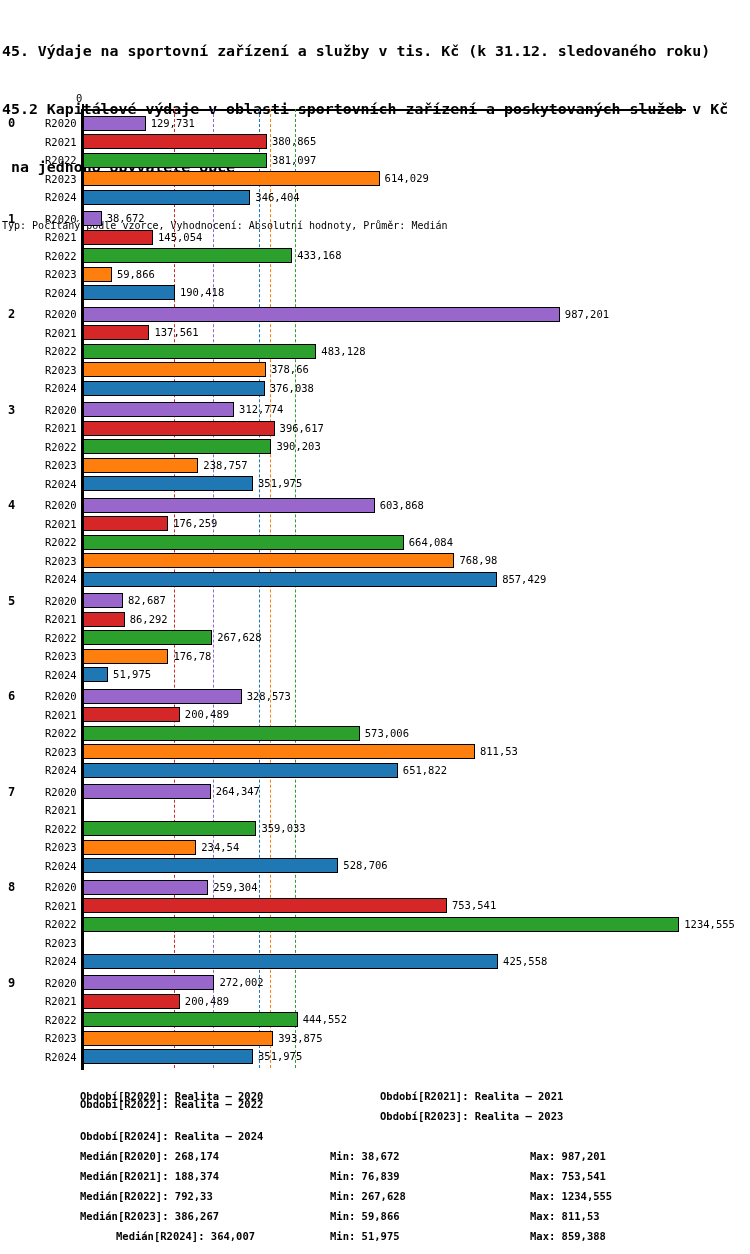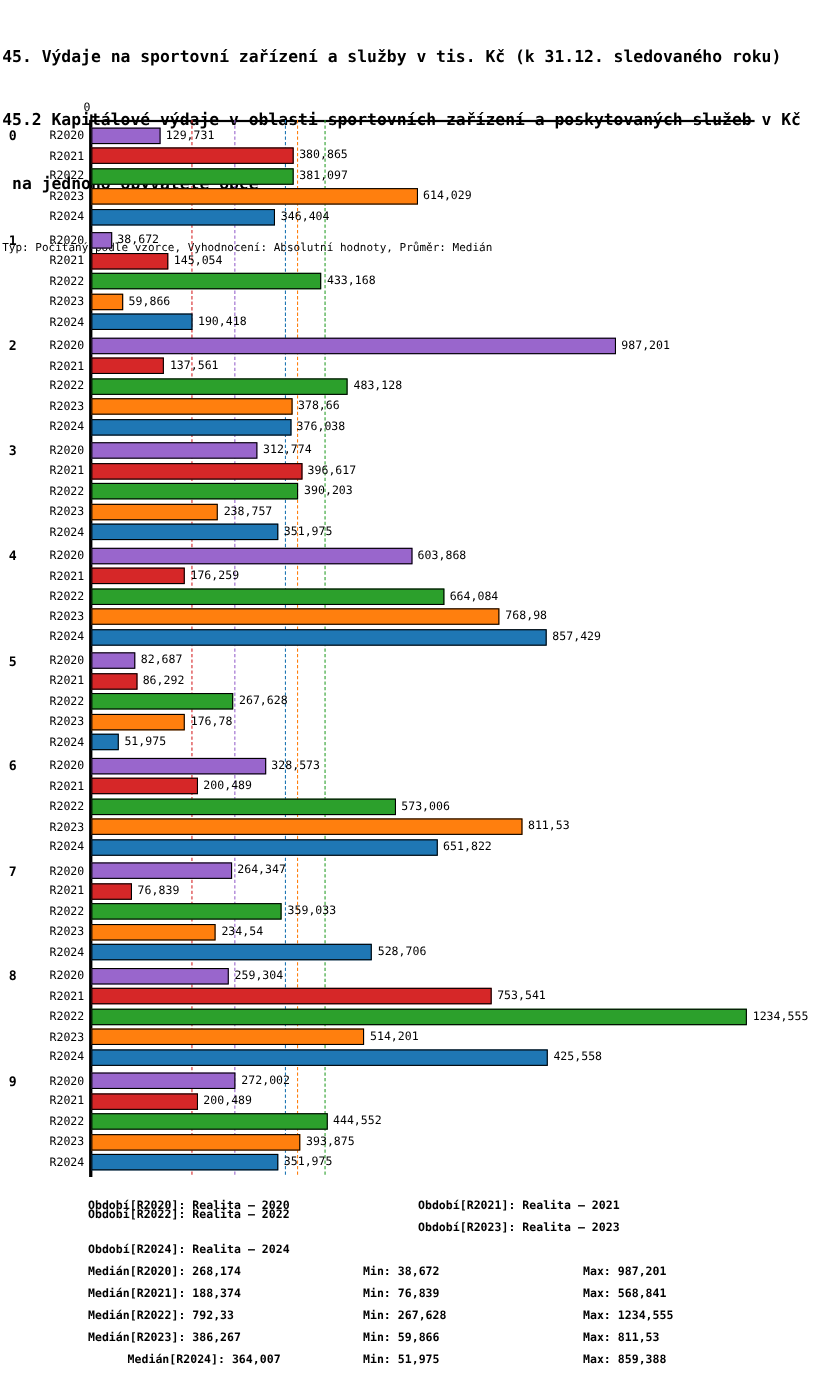--- a/index.html
+++ b/index.html
@@ -356,24 +356,20 @@
             <div class="cell-g">7</div>
             <div class="cell-y">R2020</div>
             <div class="bar-wrap">
               <div class="bar" style="width: 127.68px; background: rgb(153, 102, 204);"></div>
               <span class="val" style="left: 132.68px;">264,347</span>
             </div>
           </div>
           <div class="bar-row">
             <div class="cell-g"></div>
             <div class="cell-y">R2021</div>
-            <div class="bar-wrap">
-              <div class="bar" style="width: 37.1132px; background: rgb(214, 39, 40);"></div>
-              <span class="val" style="left: 42.1132px;">76,839</span>
-            </div>
           </div>
           <div class="bar-row">
             <div class="cell-g"></div>
             <div class="cell-y">R2022</div>
             <div class="bar-wrap">
               <div class="bar" style="width: 173.413px; background: rgb(44, 160, 44);"></div>
               <span class="val" style="left: 178.413px;">359,033</span>
             </div>
           </div>
           <div class="bar-row">
@@ -414,24 +410,20 @@
             <div class="cell-g"></div>
             <div class="cell-y">R2022</div>
             <div class="bar-wrap">
               <div class="bar" style="width: 596.29px; background: rgb(44, 160, 44);"></div>
               <span class="val" style="left: 601.29px;">1234,555</span>
             </div>
           </div>
           <div class="bar-row">
             <div class="cell-g"></div>
             <div class="cell-y">R2023</div>
-            <div class="bar-wrap">
-              <div class="bar" style="width: 248.359px; background: rgb(255, 127, 14);"></div>
-              <span class="val" style="left: 253.359px;">514,201</span>
-            </div>
           </div>
           <div class="bar-row">
             <div class="cell-g"></div>
             <div class="cell-y">R2024</div>
             <div class="bar-wrap">
               <div class="bar" style="width: 415.084px; background: rgb(31, 119, 180);"></div>
               <span class="val" style="left: 420.084px;">425,558</span>
             </div>
           </div>
         </div>
@@ -484,21 +476,21 @@
       <span style="left: 80px; top: 0px;">Období[R2020]: Realita – 2020</span>
       <span style="left: 380px; top: 0px;">Období[R2021]: Realita – 2021</span>
       <span style="left: 80px; top: 8px; text-align: center;">Období[R2022]: Realita – 2022</span>
       <span style="left: 380px; top: 20px;">Období[R2023]: Realita – 2023</span>
       <span style="left: 80px; top: 40px;">Období[R2024]: Realita – 2024</span>
       <span style="left: 80px; top: 60px;">Medián[R2020]: 268,174</span>
       <span style="left: 330px; top: 60px;">Min: 38,672</span>
       <span style="left: 530px; top: 60px;">Max: 987,201</span>
       <span style="left: 80px; top: 80px;">Medián[R2021]: 188,374</span>
       <span style="left: 330px; top: 80px;">Min: 76,839</span>
-      <span style="left: 530px; top: 80px;">Max: 568,841</span>
+      <span style="left: 530px; top: 80px;">Max: 753,541</span>
       <span style="left: 80px; top: 100px;">Medián[R2022]: 792,33</span>
       <span style="left: 330px; top: 100px;">Min: 267,628</span>
       <span style="left: 530px; top: 100px;">Max: 1234,555</span>
       <span style="left: 80px; top: 120px;">Medián[R2023]: 386,267</span>
       <span style="left: 330px; top: 120px;">Min: 59,866</span>
       <span style="left: 530px; top: 120px;">Max: 811,53</span>
       <span style="left: 80px; top: 140px; padding-left: 36px;">Medián[R2024]: 364,007</span>
       <span style="left: 330px; top: 140px;">Min: 51,975</span>
       <span style="left: 530px; top: 140px;">Max: 859,388</span>
     </div>

